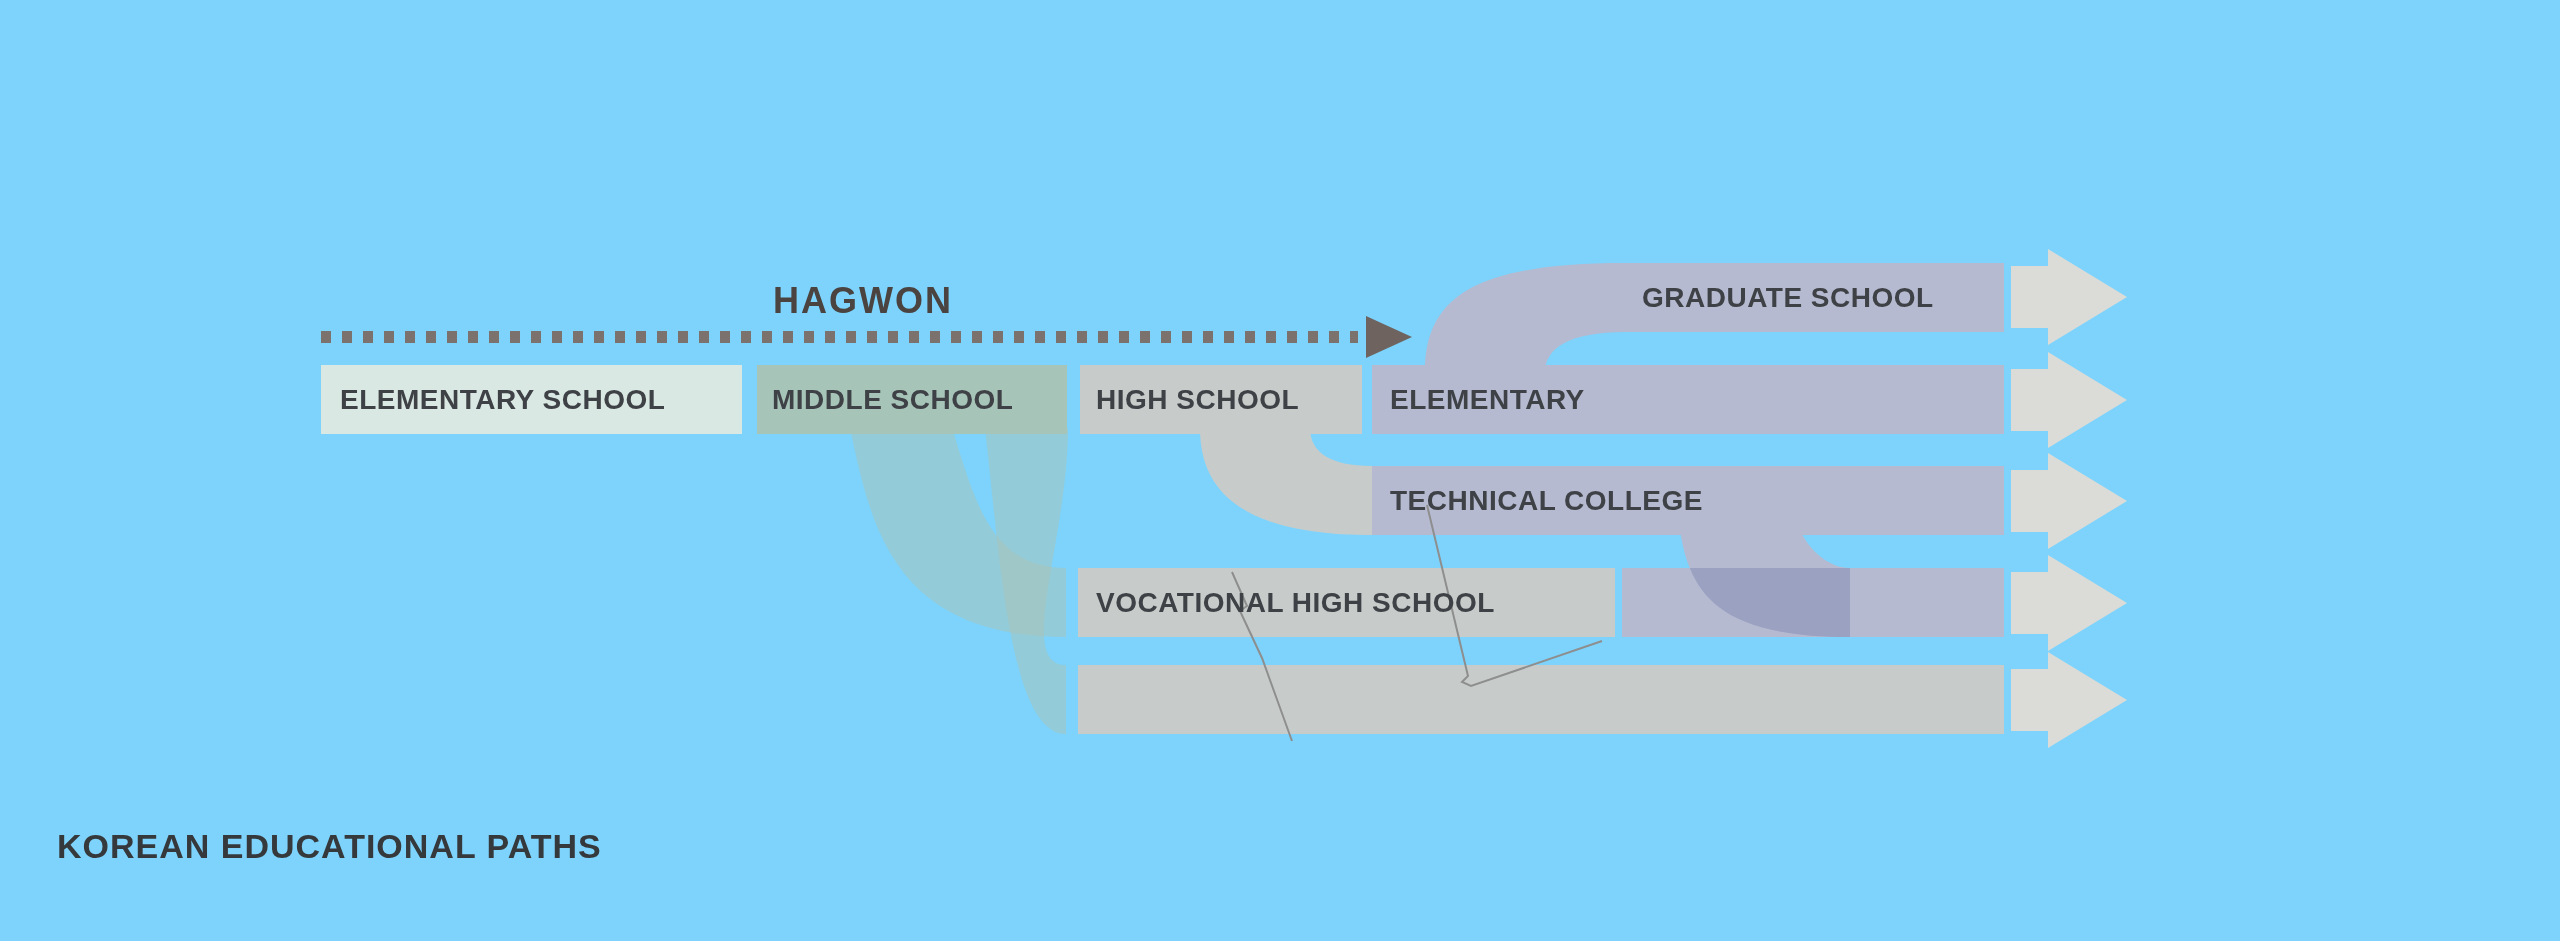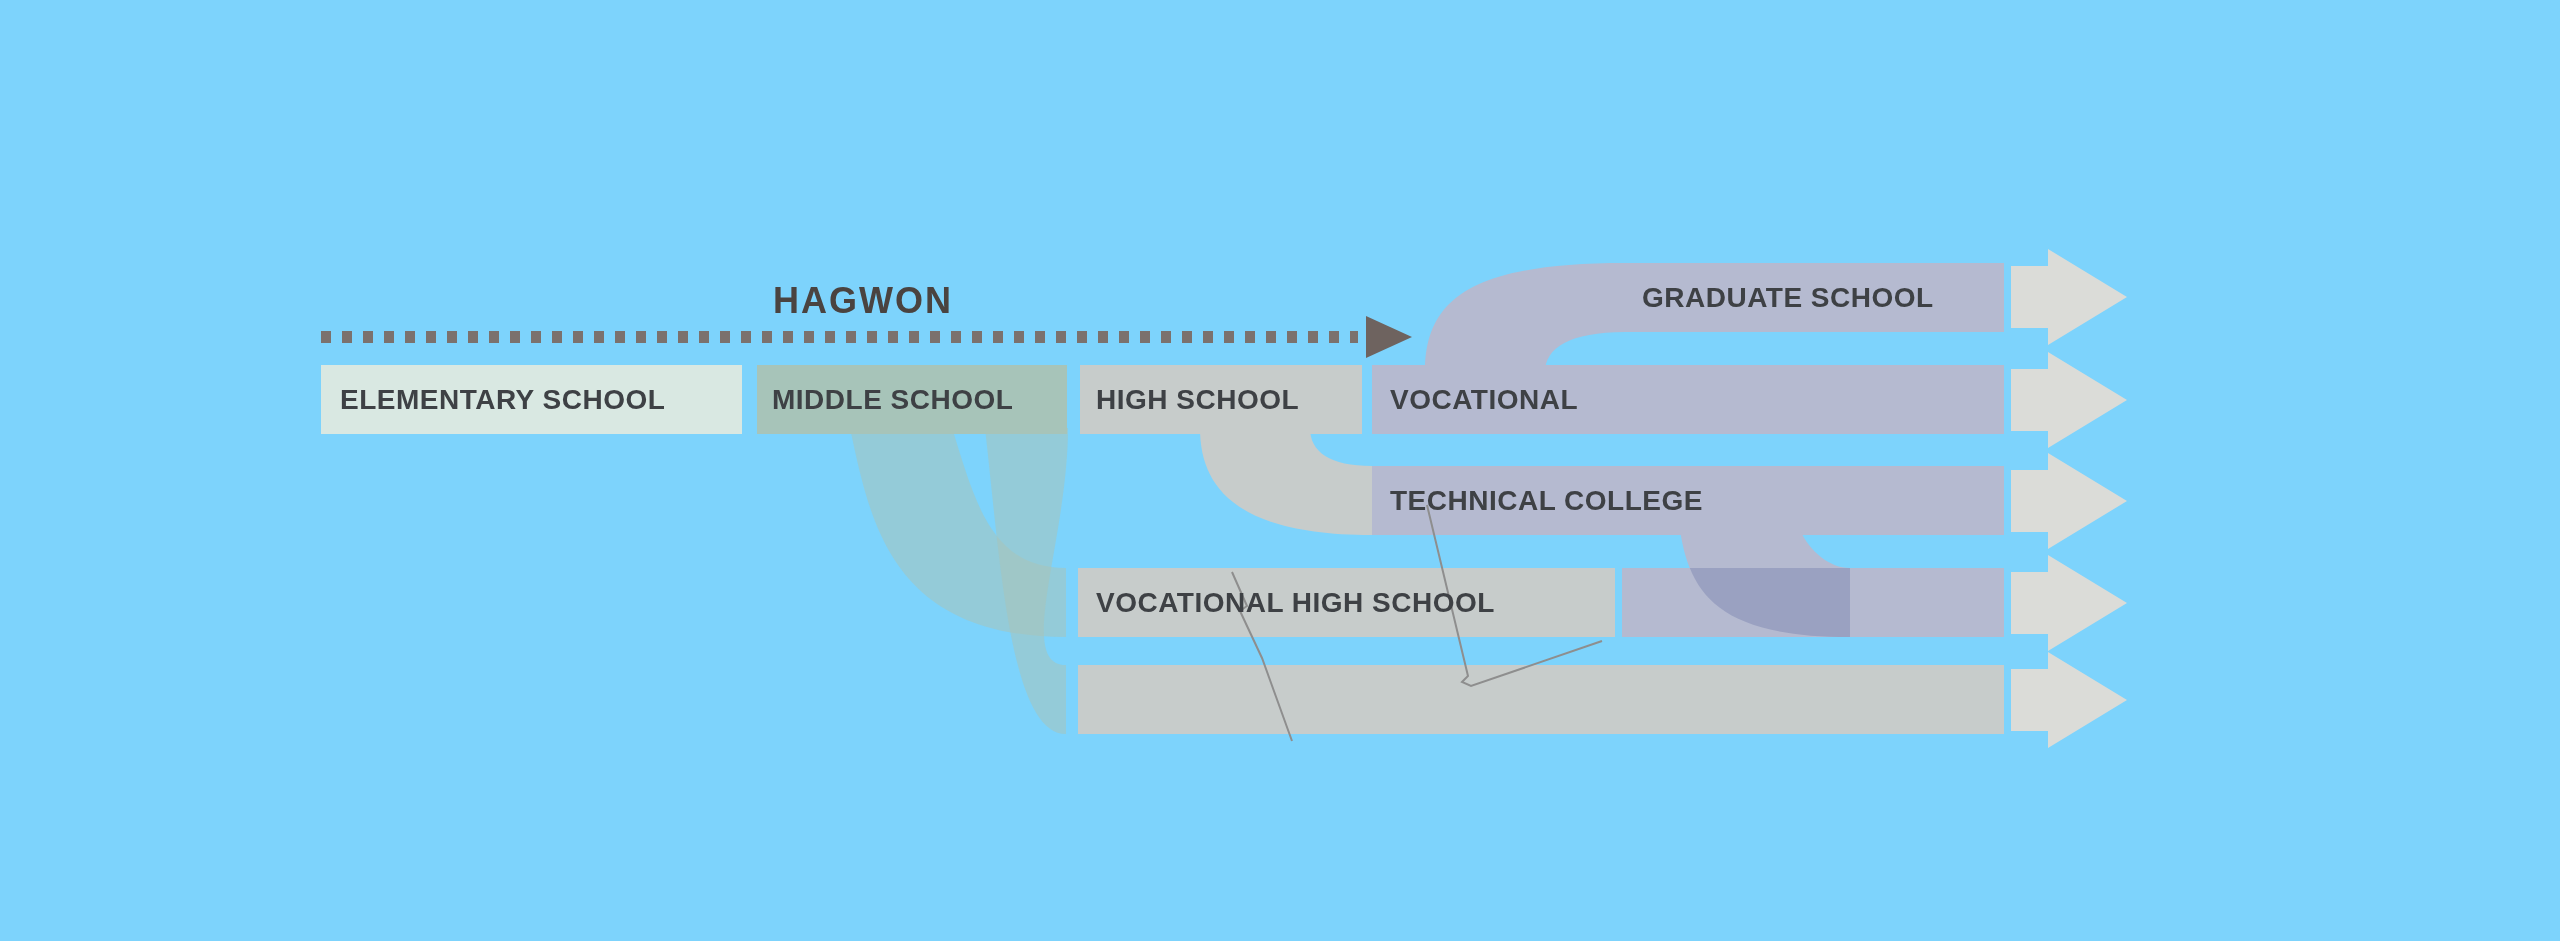--- a/index.html
+++ b/index.html
@@ -81,19 +81,20 @@
 
     <polyline points="1232,572 1247,606 1240,611 1262,658 1292,741" fill="none" stroke-width="2" stroke="#8e8e8e"></polyline>
     <polyline points="1427,505 1468,676 1462,682 1471,686 1602,641" fill="none" stroke-width="2" stroke="#8e8e8e"></polyline>
   </svg>
 
   <div class="hagwon-label">HAGWON</div>
 
   <div class="band-label" style="left:340px;top:365px;text-align:right;">ELEMENTARY SCHOOL</div>
   <div class="band-label" style="left:772px;top:365px;">MIDDLE SCHOOL</div>
   <div class="band-label" style="left:1096px;top:365px;">HIGH SCHOOL</div>
-  <div class="band-label" style="left:1390px;top:365px;">VOCATIONAL</div>
+  <div class="band-label" style="left:1390px;top:365px;">ELEMENTARY</div>
   <div class="band-label" style="left:1642px;top:263px;">GRADUATE SCHOOL</div>
   <div class="band-label" style="left:1390px;top:466px;">TECHNICAL COLLEGE</div>
   <div class="band-label" style="left:1096px;top:568px;text-align:right;">VOCATIONAL HIGH SCHOOL</div>
 
+  <div class="page-title">KOREAN EDUCATIONAL PATHS</div>
 
 </div>
 
 </body></html>

